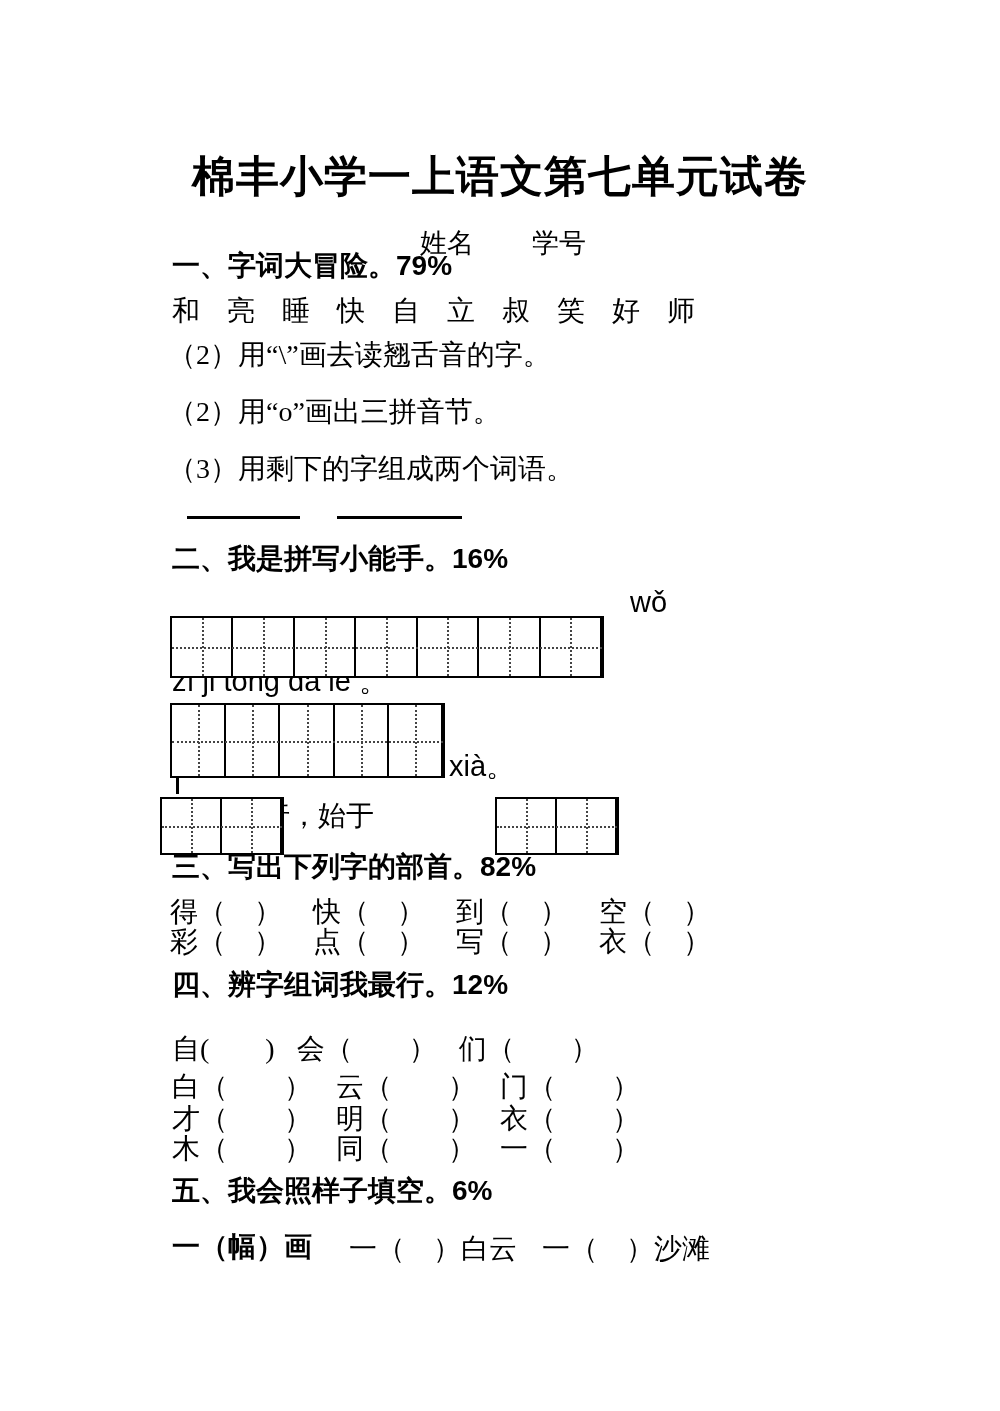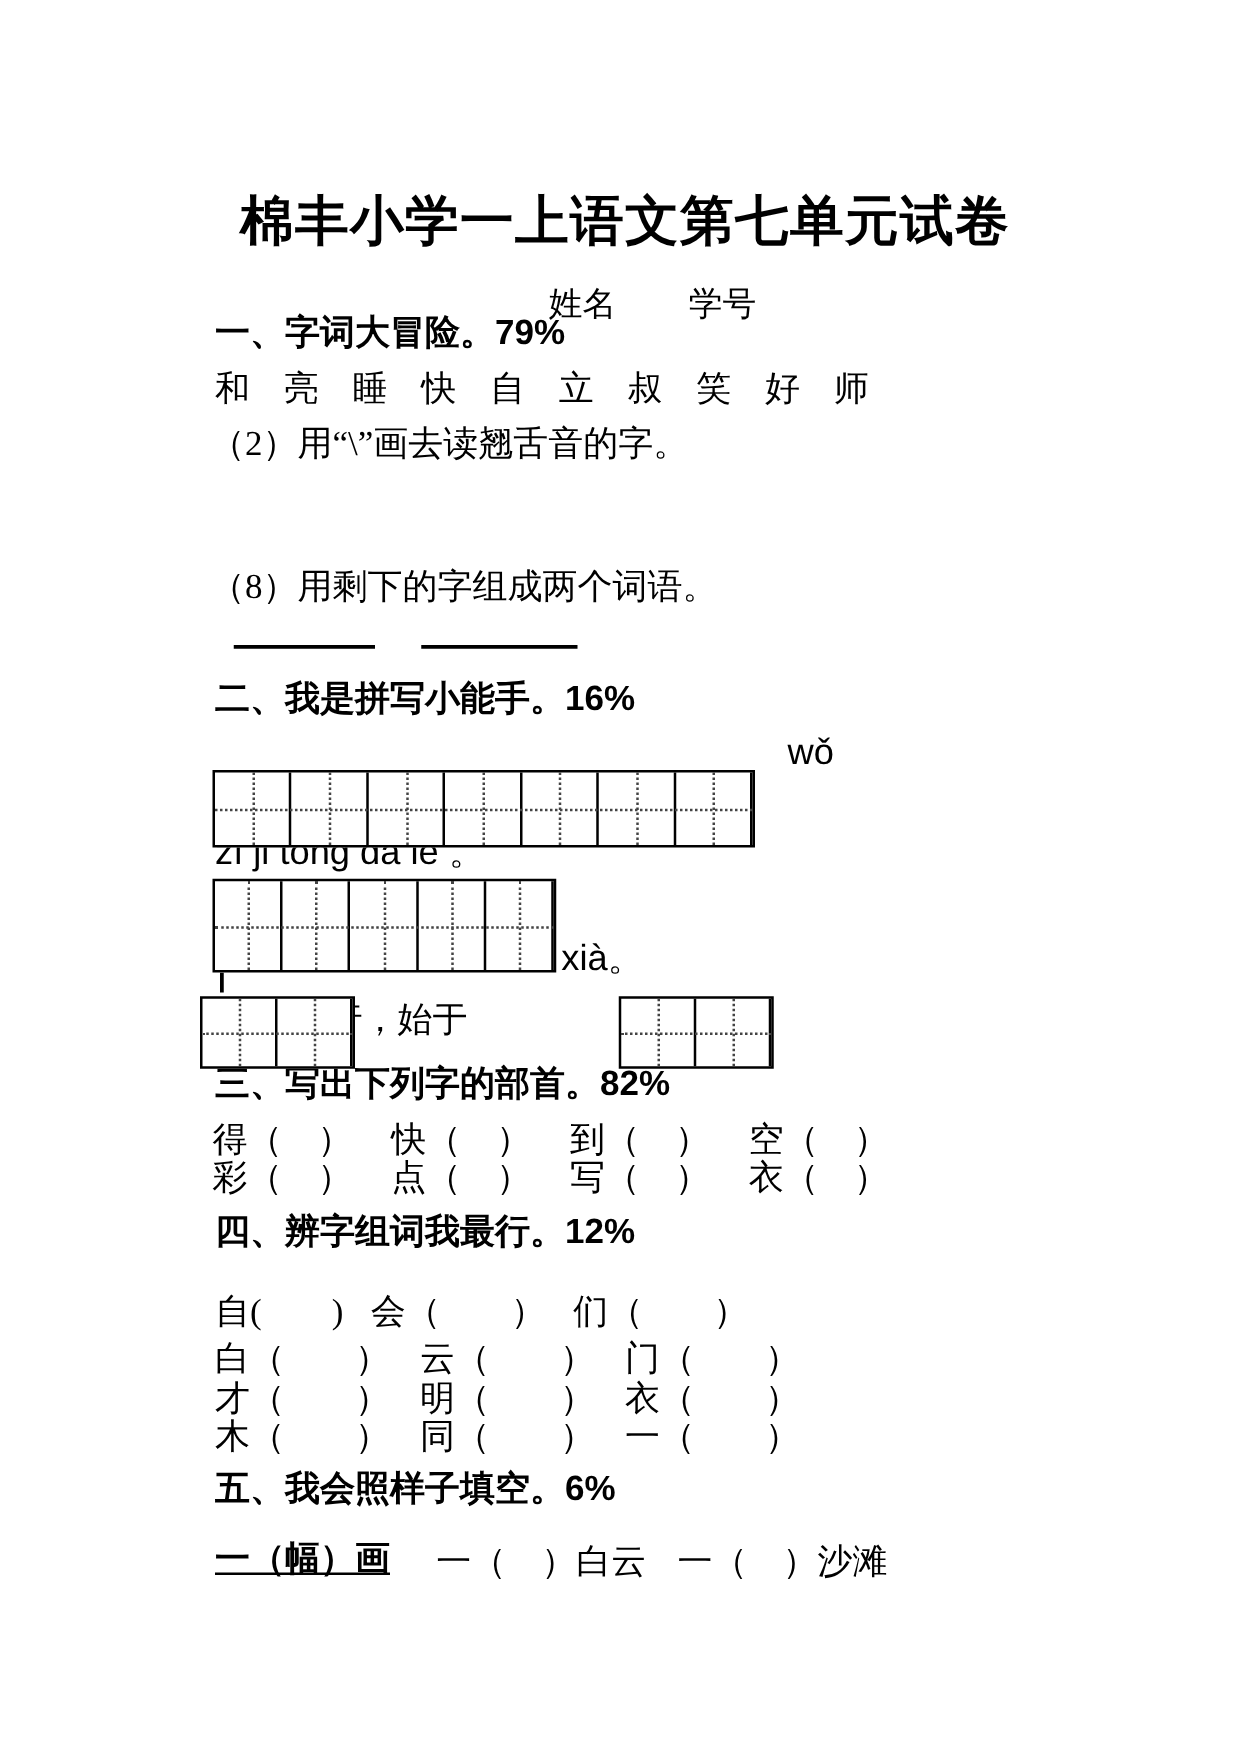--- a/index.html
+++ b/index.html
@@ -1,26 +1,26 @@
 <!DOCTYPE html>
 <html><head>
 <meta charset="utf-8">
 <style>
   html,body{margin:0;padding:0;background:#fff;}
   .page{position:relative;width:1000px;height:1411px;background:#ffffff;color:#000;
         font-family:"Liberation Serif",serif;overflow:hidden;}
   .abs{position:absolute;}
   .title{left:0;top:148px;width:100%;text-align:center;
          font:bold 43px "Liberation Sans",sans-serif;letter-spacing:1px;}
-  .namebar{left:439px;top:225px;font:27px "Liberation Serif",serif;display:flex;gap:58px;}
+  .namebar{left:420px;top:225px;font:27px "Liberation Serif",serif;display:flex;gap:58px;}
   .hd{font:bold 28px "Liberation Sans",sans-serif;}
   .body28{font:28px "Liberation Serif",serif;}
   .pin{font:29px "Liberation Sans",sans-serif;}
   .row{display:flex;}
-  .boldex{font:bold 28px "Liberation Sans",sans-serif;text-decoration:underline;}
+  .boldex{font:bold 28px "Liberation Sans",sans-serif;}
   .blankline{position:absolute;height:3px;background:#000;}
   .frag{position:absolute;width:3px;height:16px;background:#000;}
   .wgrid{position:absolute;background:#fff;border:2px solid #000;display:flex;
          z-index:5;box-sizing:border-box;}
   .wcell{flex:1;border-right:2px solid #000;position:relative;}
   .wcell:last-child{border-right:none;}
   .vdash{position:absolute;left:50%;top:0;bottom:0;width:0;border-left:2px dotted #444;}
   .hdash{position:absolute;top:50%;left:0;right:0;height:0;border-top:2px dotted #444;}
 </style>
 </head>
@@ -42,21 +42,22 @@
       <span>睡</span>
       <span>快</span>
       <span>自</span>
       <span>立</span>
       <span>叔</span>
       <span>笑</span>
       <span>好</span>
       <span>师</span>
     </div>
   <div class="abs body28" style="left:168px;top:336px">（2）用“\”画去读翘舌音的字。</div>
-  <div class="abs body28" style="left:168px;top:450px">（8）用剩下的字组成两个词语。</div>
+  <div class="abs body28" style="left:168px;top:393px">（2）用“o”画出三拼音节。</div>
+  <div class="abs body28" style="left:168px;top:450px">（3）用剩下的字组成两个词语。</div>
 
   <div class="abs hd" style="left:172px;top:540px">二、我是拼写小能手。16%</div>
   <div class="abs pin" style="left:630px;top:586px">wǒ</div>
   <div class="abs pin" style="left:172px;top:662px;z-index:1">zì jǐ  tóng  dà  le 。</div>
   <div class="abs pin" style="left:449px;top:747px">xià。</div>
   <div class="frag" style="left:176px;top:778px"></div>
   <div class="abs body28" style="left:234px;top:797px;z-index:1">之行，始于</div>
 
   <div class="abs hd" style="left:172px;top:848px;z-index:1">三、写出下列字的部首。82%</div>
   <div class="abs row body28" style="left:170px;top:893px;gap:31px">

